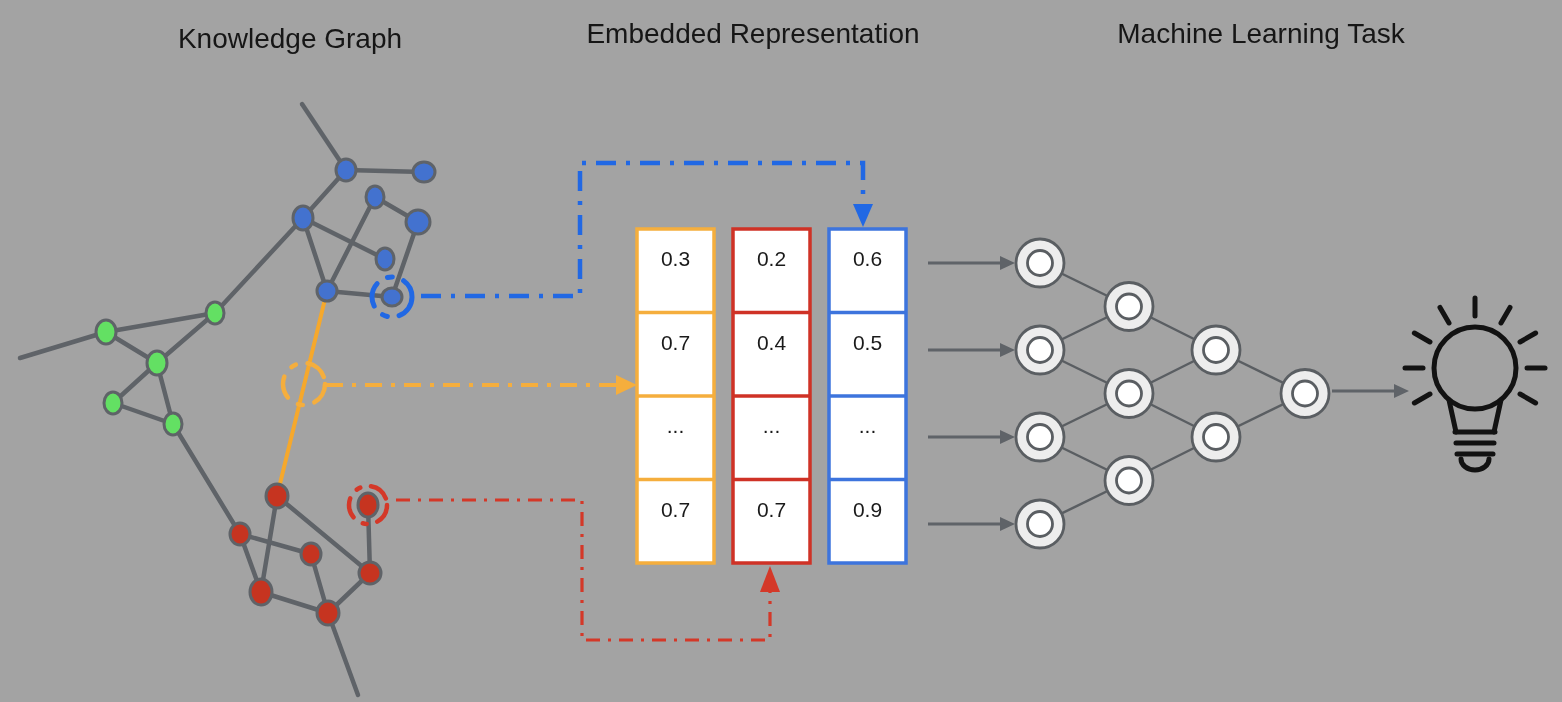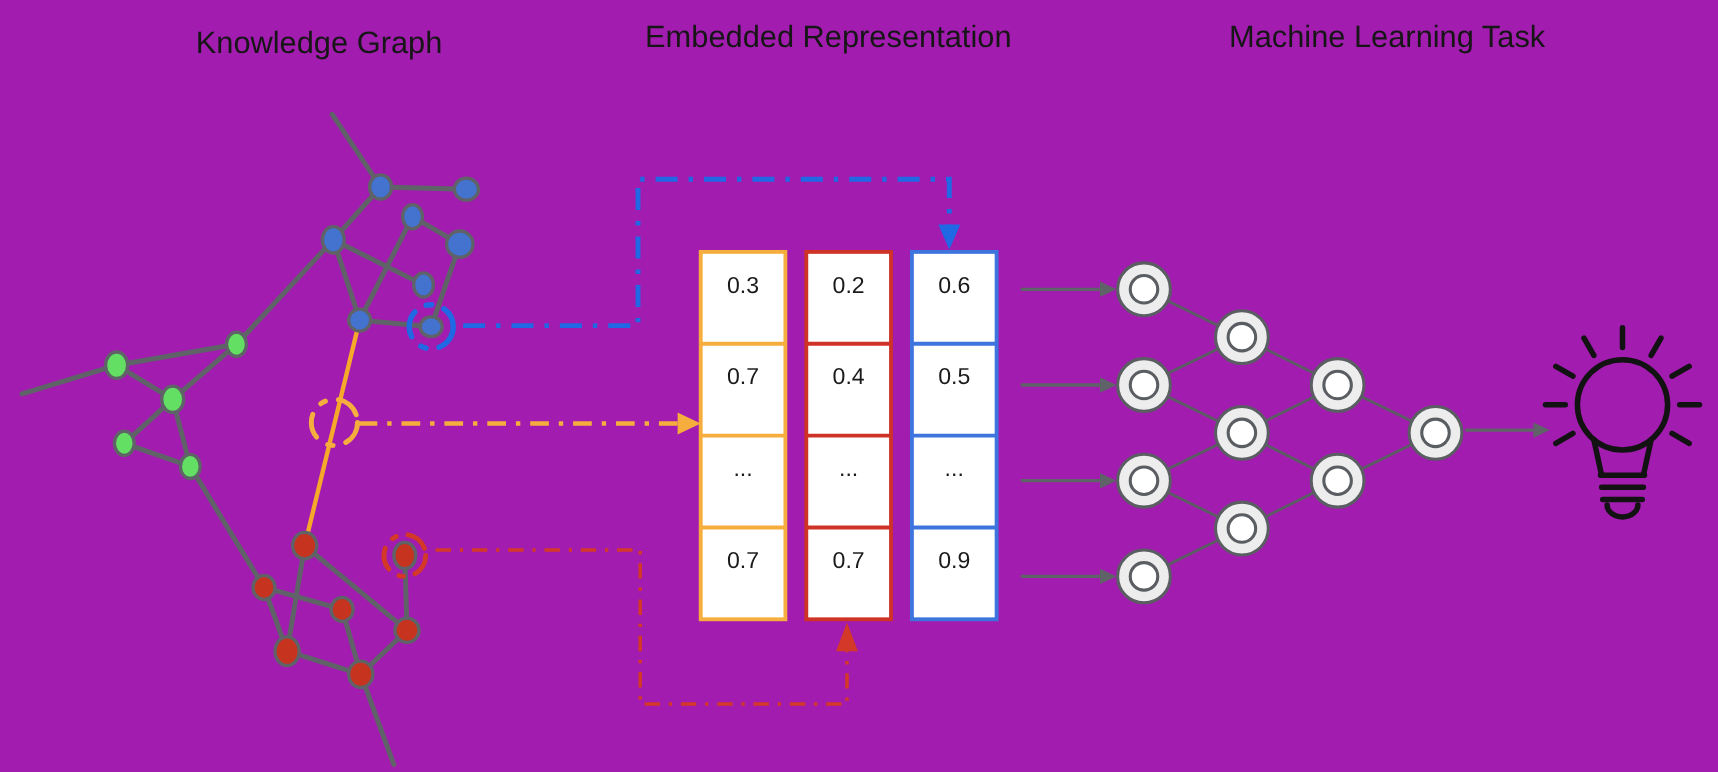--- a/index.html
+++ b/index.html
@@ -1,17 +1,17 @@
 <!DOCTYPE html>
 <html><head>
 <meta charset="utf-8">
 <style>
   html,body{margin:0;padding:0;background:#ffffff;}
   body{font-family:"Liberation Sans", sans-serif;}
-  #canvas-wrap{width:1562px;height:702px;position:relative;background:#a21caf;overflow:hidden;}
+  #canvas-wrap{width:1562px;height:702px;position:relative;background:#a3a3a3;overflow:hidden;}
   svg{display:block;}
   text.title{font-family:"Liberation Sans", sans-serif;font-size:28px;fill:#161616;}
   text.cellval{font-family:"Liberation Sans", sans-serif;font-size:21px;fill:#1a1a1a;text-anchor:middle;}
 </style>
 </head>
 <body>
 
 <div id="canvas-wrap">
   <svg id="diagram" width="1562" height="702" viewBox="0 0 1562 702" xmlns="http://www.w3.org/2000/svg">
 

